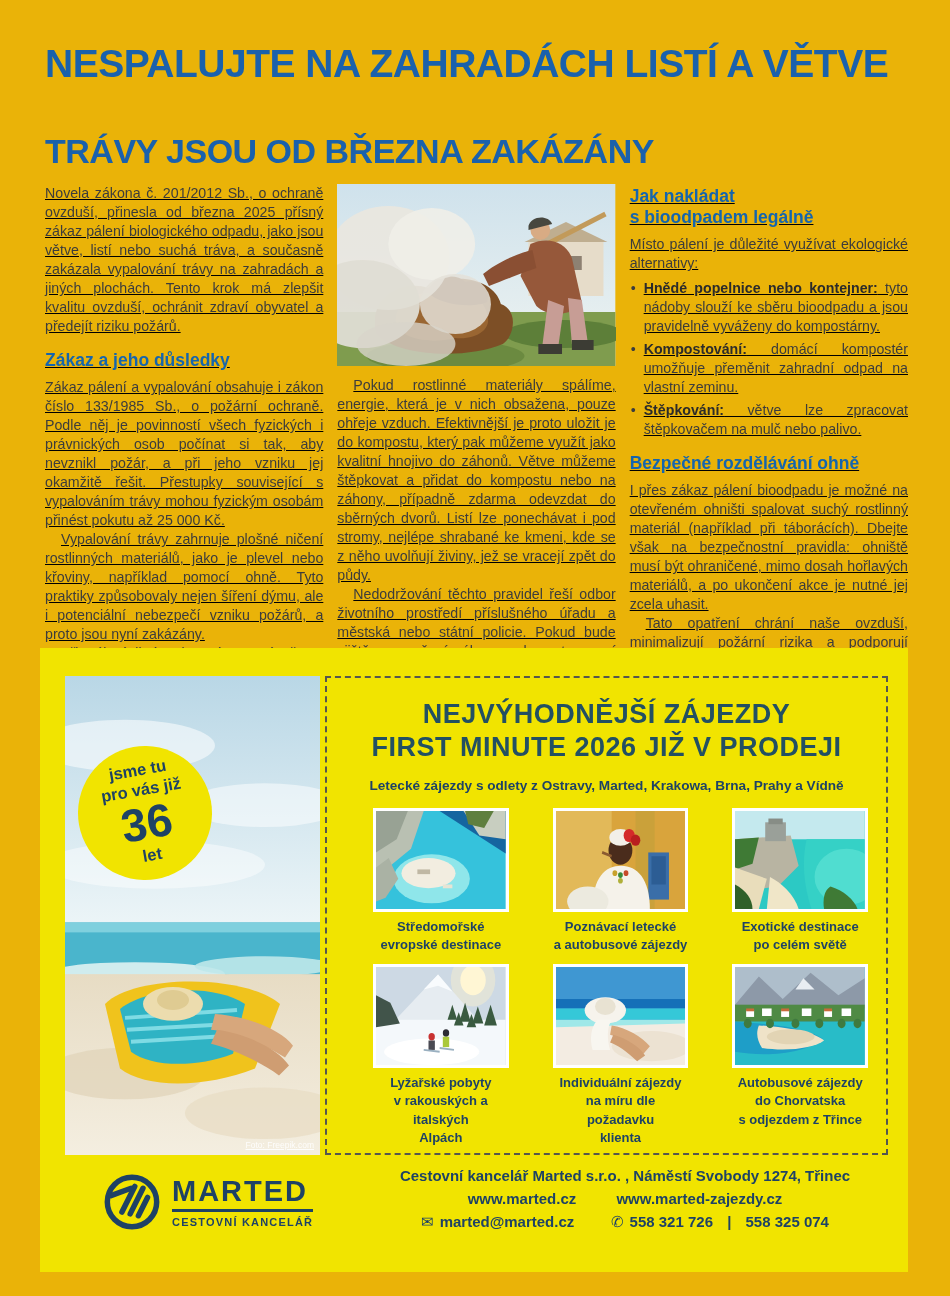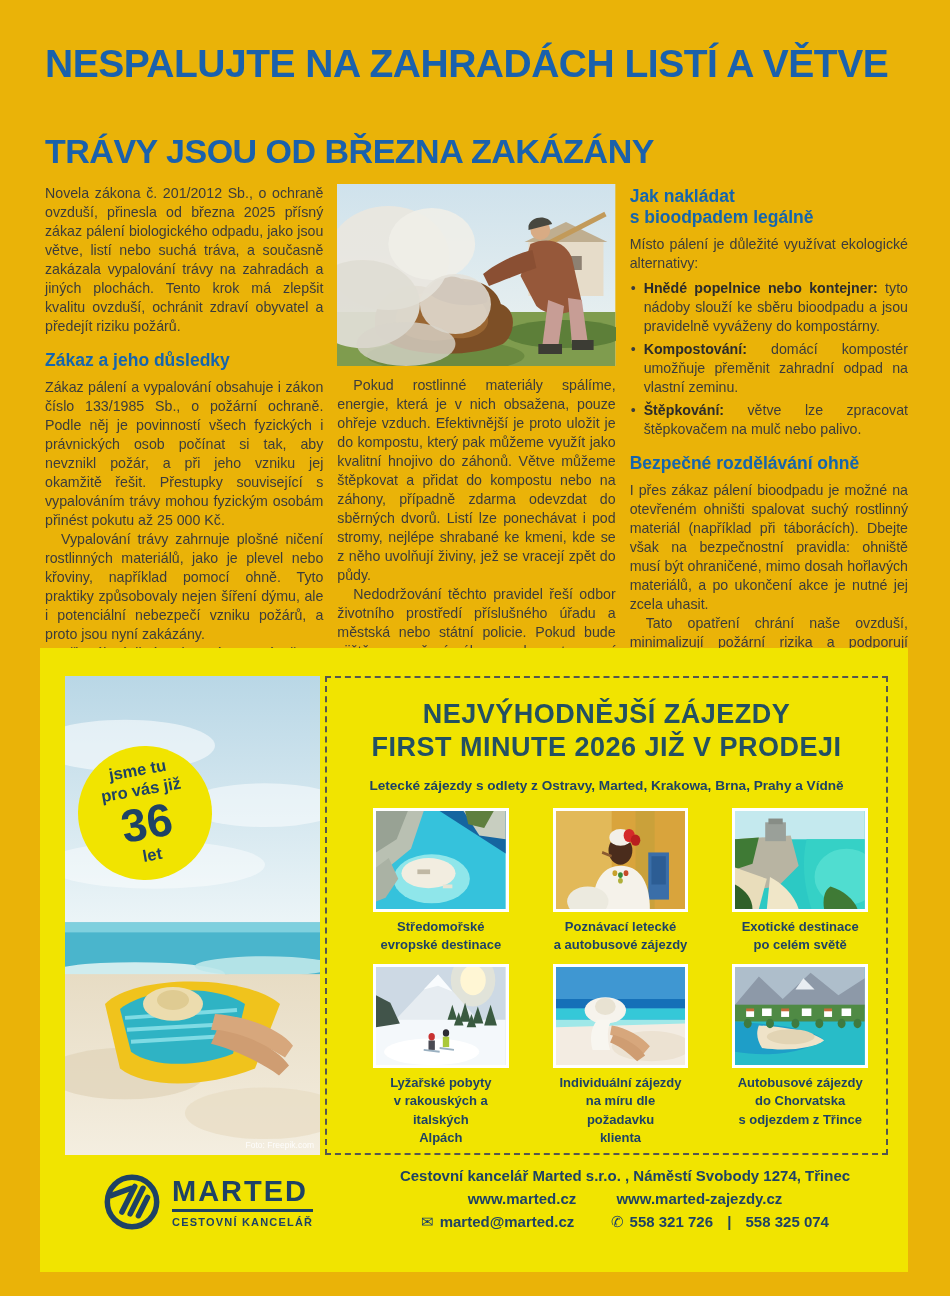--- a/index.html
+++ b/index.html
@@ -6,21 +6,21 @@
   html,body { background:#ffffff; }
   body { font-family:"Liberation Sans", sans-serif; }
   .page { position:relative; width:950px; height:1296px; background:#eab308; overflow:hidden; }
 
   
   .header { padding:44px 42px 0 45px; }
   .headline { color:#1a61ac; font-size:39px; font-weight:bold; letter-spacing:-0.5px; line-height:1.05; white-space:nowrap; }
   .subheadline { color:#1a61ac; font-size:34px; font-weight:bold; letter-spacing:-0.5px; line-height:1.12; margin-top:9px; }
 
   
-  .columns { display:grid; grid-template-columns:1fr 1fr 1fr; gap:14px; padding:14px 42px 0 45px; }
+  .columns { display:grid; grid-template-columns:1fr 1fr 1fr; gap:14px; padding:14px 42px 0 45px;text-decoration:underline; }
   .col p { font-size:14.2px; line-height:19px; color:#3c3c3c; text-align:justify; margin-bottom:0; }
   .col p.ind { text-indent:16px; }
   .col h3 { color:#1565ae; font-size:17.5px; line-height:1.2; margin:14px 0 7px; }
   .col h3.first-h { margin-top:2px; }
   .fire-photo { width:100%; height:182px; margin-bottom:10px; }
   .fire-photo svg { display:block; width:100%; height:100%; }
   ul.eco { list-style:none; margin:6px 0 8px; }
   ul.eco li { position:relative; padding-left:14px; font-size:14.2px; line-height:19px; color:#3c3c3c; text-align:justify; margin-bottom:4px; }
   ul.eco li::before { content:"•"; position:absolute; left:1px; top:0; color:#3c3c3c; }
   ul.eco b { color:#2b2b2b; }
@@ -28,21 +28,21 @@
   
   .ad { position:absolute; left:40px; top:648px; width:868px; height:624px; background:#f1e400; }
   .ad-top { display:flex; padding:28px 20px 0 25px; }
   .ad-photo { position:relative; width:255px; height:479px; flex:0 0 255px; margin-right:5px; }
   .ad-photo svg { display:block; width:100%; height:100%; }
   .badge { position:absolute; left:13px; top:70px; width:134px; height:134px; background:#f1e400; border-radius:50%;
            display:flex; flex-direction:column; align-items:center; justify-content:center;
            transform:rotate(-10deg); color:#1e4265; text-align:center; }
   .badge .b-line { font-size:16.5px; font-weight:bold; line-height:1.2; }
   .badge .b-num { font-size:46px; font-weight:bold; line-height:1.0; margin:1px 0 0; }
-  .photo-credit { position:absolute; right:6px; bottom:5px; font-size:8.5px; color:#ffffff; opacity:.9; }
+  .photo-credit { position:absolute; right:6px; bottom:5px; font-size:8.5px; color:#ffffff; opacity:.9;text-decoration:underline; }
 
   .ad-box { flex:1; height:479px; border:2px dashed #55564f; padding:14px 18px 0; overflow:hidden; }
   .ad-title { color:#235062; font-size:27px; font-weight:bold; letter-spacing:.5px; text-align:center; line-height:1.22; margin-top:6px; }
   .ad-sub { color:#1e4265; font-size:13.6px; font-weight:bold; text-align:center; margin:14px 0 15px; }
   .tiles { display:grid; grid-template-columns:repeat(3,1fr); column-gap:16px; }
   .tile { text-align:center;margin-left:28px; }
   .tile-img { height:104px; background:#fff; border:3px solid #ffffff; }
   .tile-img svg { display:block; width:100%; height:100%; }
   .tile-cap { margin-top:6px; margin-bottom:9px; color:#1e4265; font-size:13px; font-weight:bold; line-height:1.42; }
   .tile-cap span { display:block; }

